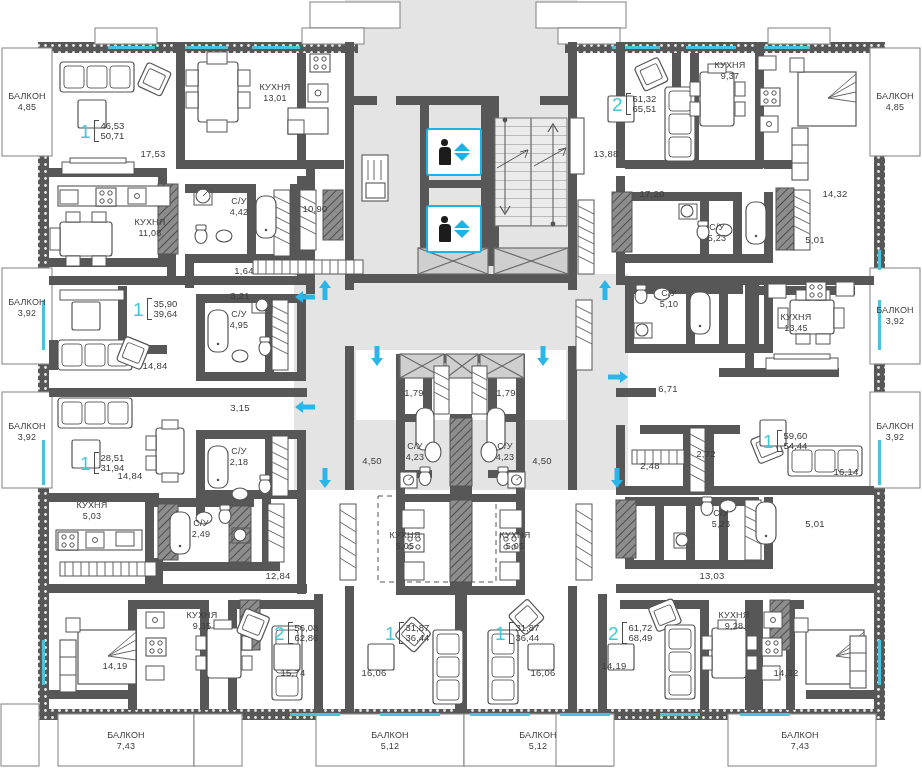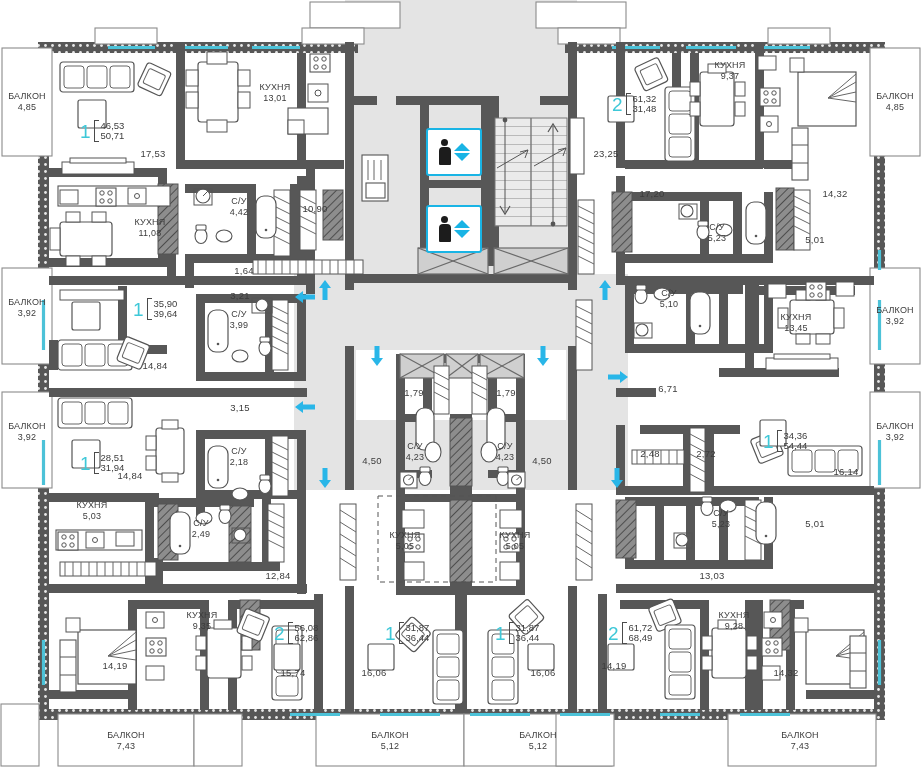--- a/index.html
+++ b/index.html
@@ -606,42 +606,42 @@
   <span class="num">1</span>
   <span class="brk"></span>
   <span class="areas">
     <span>46,53</span><br><span>50,71</span>
   </span>
 </div>
 <div class="badge" style="left:612px;top:93px">
   <span class="num">2</span>
   <span class="brk"></span>
   <span class="areas">
-    <span>61,32</span><br><span>31,48</span>
+    <span>61,32</span><br><span>65,51</span>
   </span>
 </div>
 <div class="badge" style="left:133px;top:298px">
   <span class="num">1</span>
   <span class="brk"></span>
   <span class="areas">
     <span>35,90</span><br><span>39,64</span>
   </span>
 </div>
 <div class="badge" style="left:80px;top:452px">
   <span class="num">1</span>
   <span class="brk"></span>
   <span class="areas">
     <span>28,51</span><br><span>31,94</span>
   </span>
 </div>
 <div class="badge" style="left:763px;top:430px">
   <span class="num">1</span>
   <span class="brk"></span>
   <span class="areas">
-    <span>34,36</span><br><span>54,44</span>
+    <span>59,60</span><br><span>54,44</span>
   </span>
 </div>
 <div class="badge" style="left:274px;top:622px">
   <span class="num">2</span>
   <span class="brk"></span>
   <span class="areas">
     <span>56,08</span><br><span>62,86</span>
   </span>
 </div>
 <div class="badge" style="left:385px;top:622px">
@@ -664,21 +664,21 @@
   <span class="areas">
     <span>61,72</span><br><span>68,49</span>
   </span>
 </div>
 
 <div class="lbl room" style="left:245px;top:82px;width:60px"><span>КУХНЯ</span><br><span>13,01</span></div>
 <div class="lbl room" style="left:120px;top:217px;width:60px"><span>КУХНЯ</span><br><span>11,08</span></div>
 <div class="lbl room" style="left:218px;top:196px;width:42px"><span>С/У</span><br><span>4,42</span></div>
 <div class="lbl room" style="left:700px;top:60px;width:60px"><span>КУХНЯ</span><br><span>9,37</span></div>
 <div class="lbl room" style="left:696px;top:222px;width:42px"><span>С/У</span><br><span>5,23</span></div>
-<div class="lbl room" style="left:218px;top:309px;width:42px"><span>С/У</span><br><span>3,99</span></div>
+<div class="lbl room" style="left:218px;top:309px;width:42px"><span>С/У</span><br><span>4,95</span></div>
 <div class="lbl room" style="left:218px;top:446px;width:42px"><span>С/У</span><br><span>2,18</span></div>
 <div class="lbl room" style="left:180px;top:518px;width:42px"><span>С/У</span><br><span>2,49</span></div>
 <div class="lbl room" style="left:62px;top:500px;width:60px"><span>КУХНЯ</span><br><span>5,03</span></div>
 <div class="lbl room" style="left:648px;top:288px;width:42px"><span>С/У</span><br><span>5,10</span></div>
 <div class="lbl room" style="left:766px;top:312px;width:60px"><span>КУХНЯ</span><br><span>13,45</span></div>
 <div class="lbl room" style="left:700px;top:508px;width:42px"><span>С/У</span><br><span>5,23</span></div>
 <div class="lbl room" style="left:398px;top:441px;width:34px"><span>С/У</span><br><span>4,23</span></div>
 <div class="lbl room" style="left:488px;top:441px;width:34px"><span>С/У</span><br><span>4,23</span></div>
 <div class="lbl room" style="left:380px;top:530px;width:50px"><span>КУХНЯ</span><br><span>5,05</span></div>
 <div class="lbl room" style="left:490px;top:530px;width:50px"><span>КУХНЯ</span><br><span>5,05</span></div>
@@ -705,26 +705,26 @@
 <div class="lbl dim" style="left:110px;top:470px;width:40px">14,84</div>
 <div class="lbl dim" style="left:258px;top:570px;width:40px">12,84</div>
 <div class="lbl dim" style="left:95px;top:660px;width:40px">14,19</div>
 <div class="lbl dim" style="left:273px;top:667px;width:40px">15,74</div>
 <div class="lbl dim" style="left:354px;top:667px;width:40px">16,06</div>
 <div class="lbl dim" style="left:523px;top:667px;width:40px">16,06</div>
 <div class="lbl dim" style="left:352px;top:455px;width:40px">4,50</div>
 <div class="lbl dim" style="left:522px;top:455px;width:40px">4,50</div>
 <div class="lbl dim" style="left:396px;top:387px;width:36px">1,79</div>
 <div class="lbl dim" style="left:488px;top:387px;width:36px">1,79</div>
-<div class="lbl dim" style="left:586px;top:148px;width:40px">23,25</div>
+<div class="lbl dim" style="left:586px;top:148px;width:40px">13,88</div>
 <div class="lbl dim" style="left:632px;top:188px;width:40px">17,20</div>
 <div class="lbl dim" style="left:815px;top:188px;width:40px">14,32</div>
 <div class="lbl dim" style="left:795px;top:234px;width:40px">5,01</div>
 <div class="lbl dim" style="left:648px;top:383px;width:40px">6,71</div>
-<div class="lbl dim" style="left:630px;top:448px;width:40px">2,48</div>
+<div class="lbl dim" style="left:630px;top:460px;width:40px">2,48</div>
 <div class="lbl dim" style="left:686px;top:448px;width:40px">2,72</div>
 <div class="lbl dim" style="left:826px;top:466px;width:40px">16,14</div>
 <div class="lbl dim" style="left:795px;top:518px;width:40px">5,01</div>
 <div class="lbl dim" style="left:692px;top:570px;width:40px">13,03</div>
 <div class="lbl dim" style="left:594px;top:660px;width:40px">14,19</div>
 <div class="lbl dim" style="left:766px;top:667px;width:40px">14,32</div>
 
 <div class="elev" style="left:426px;top:128px;width:52px;height:44px">
   <span class="person">
         <span class="head"></span>

